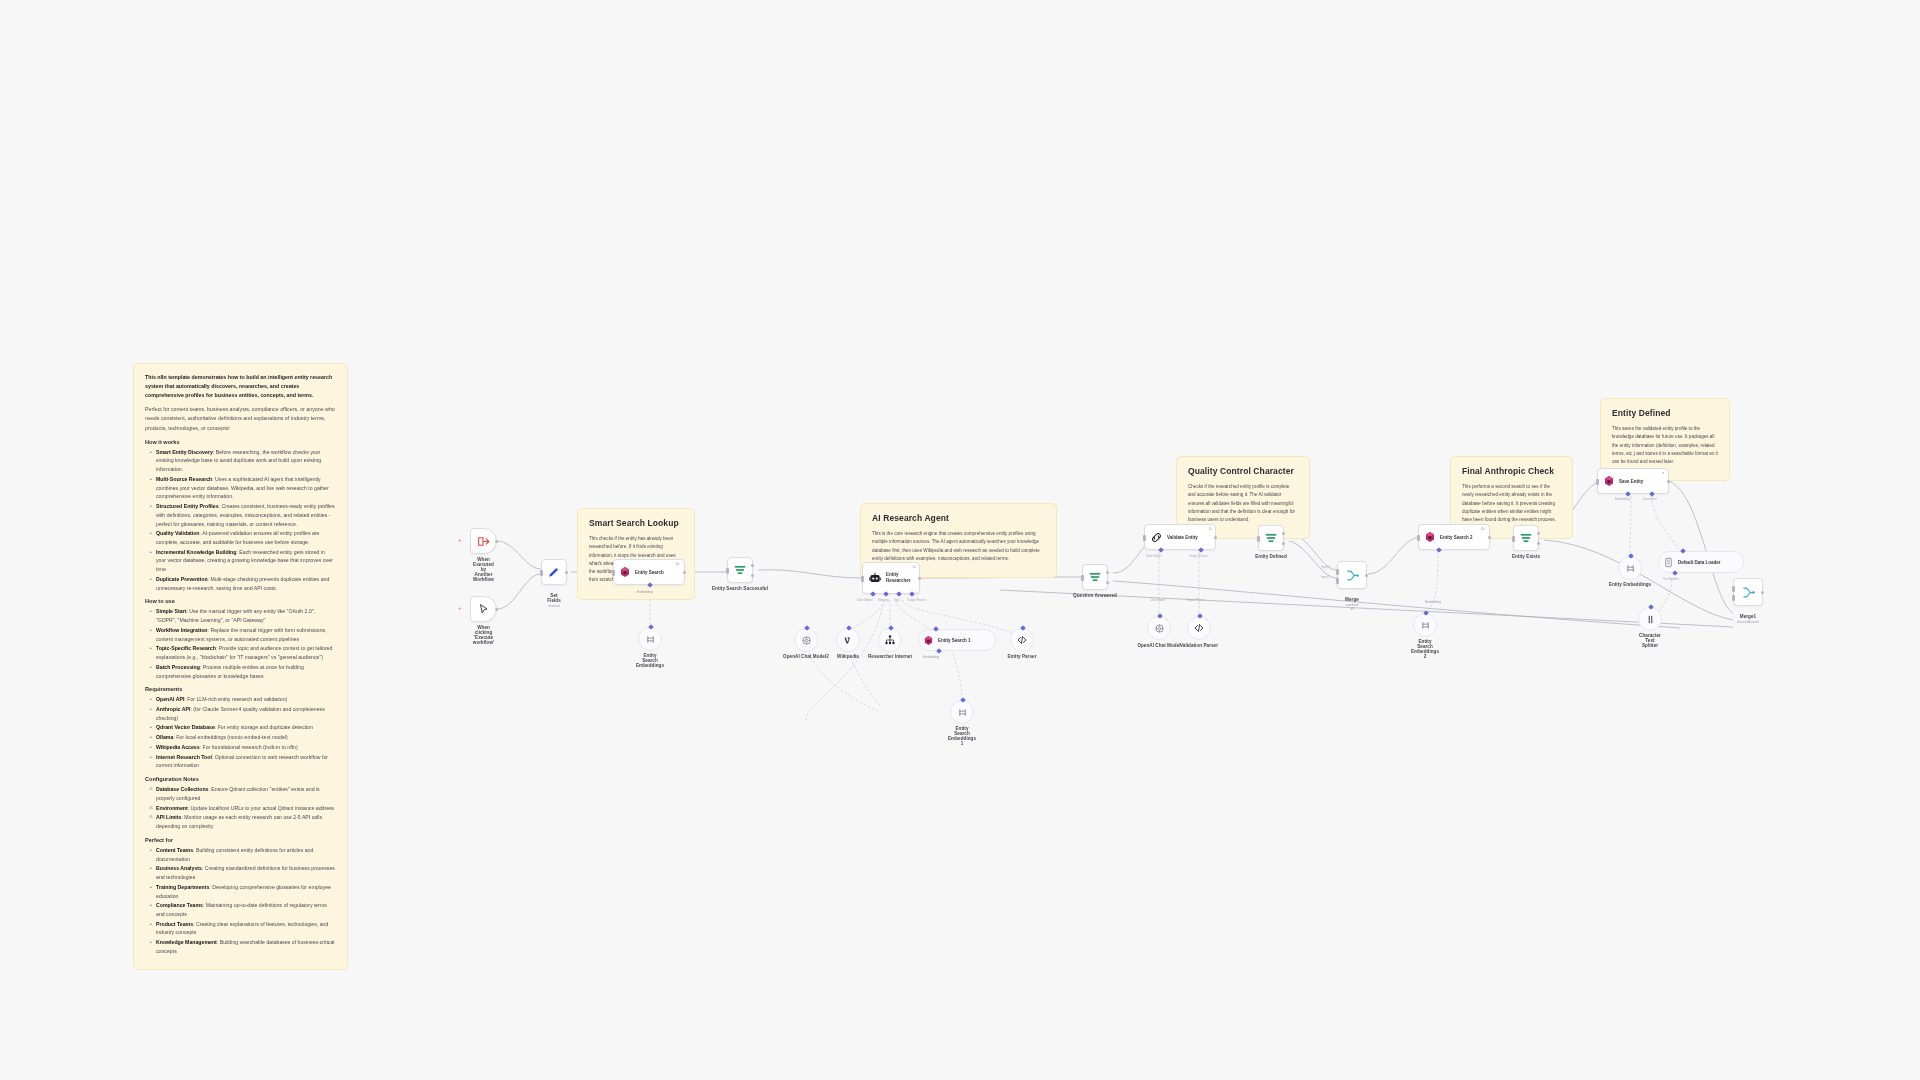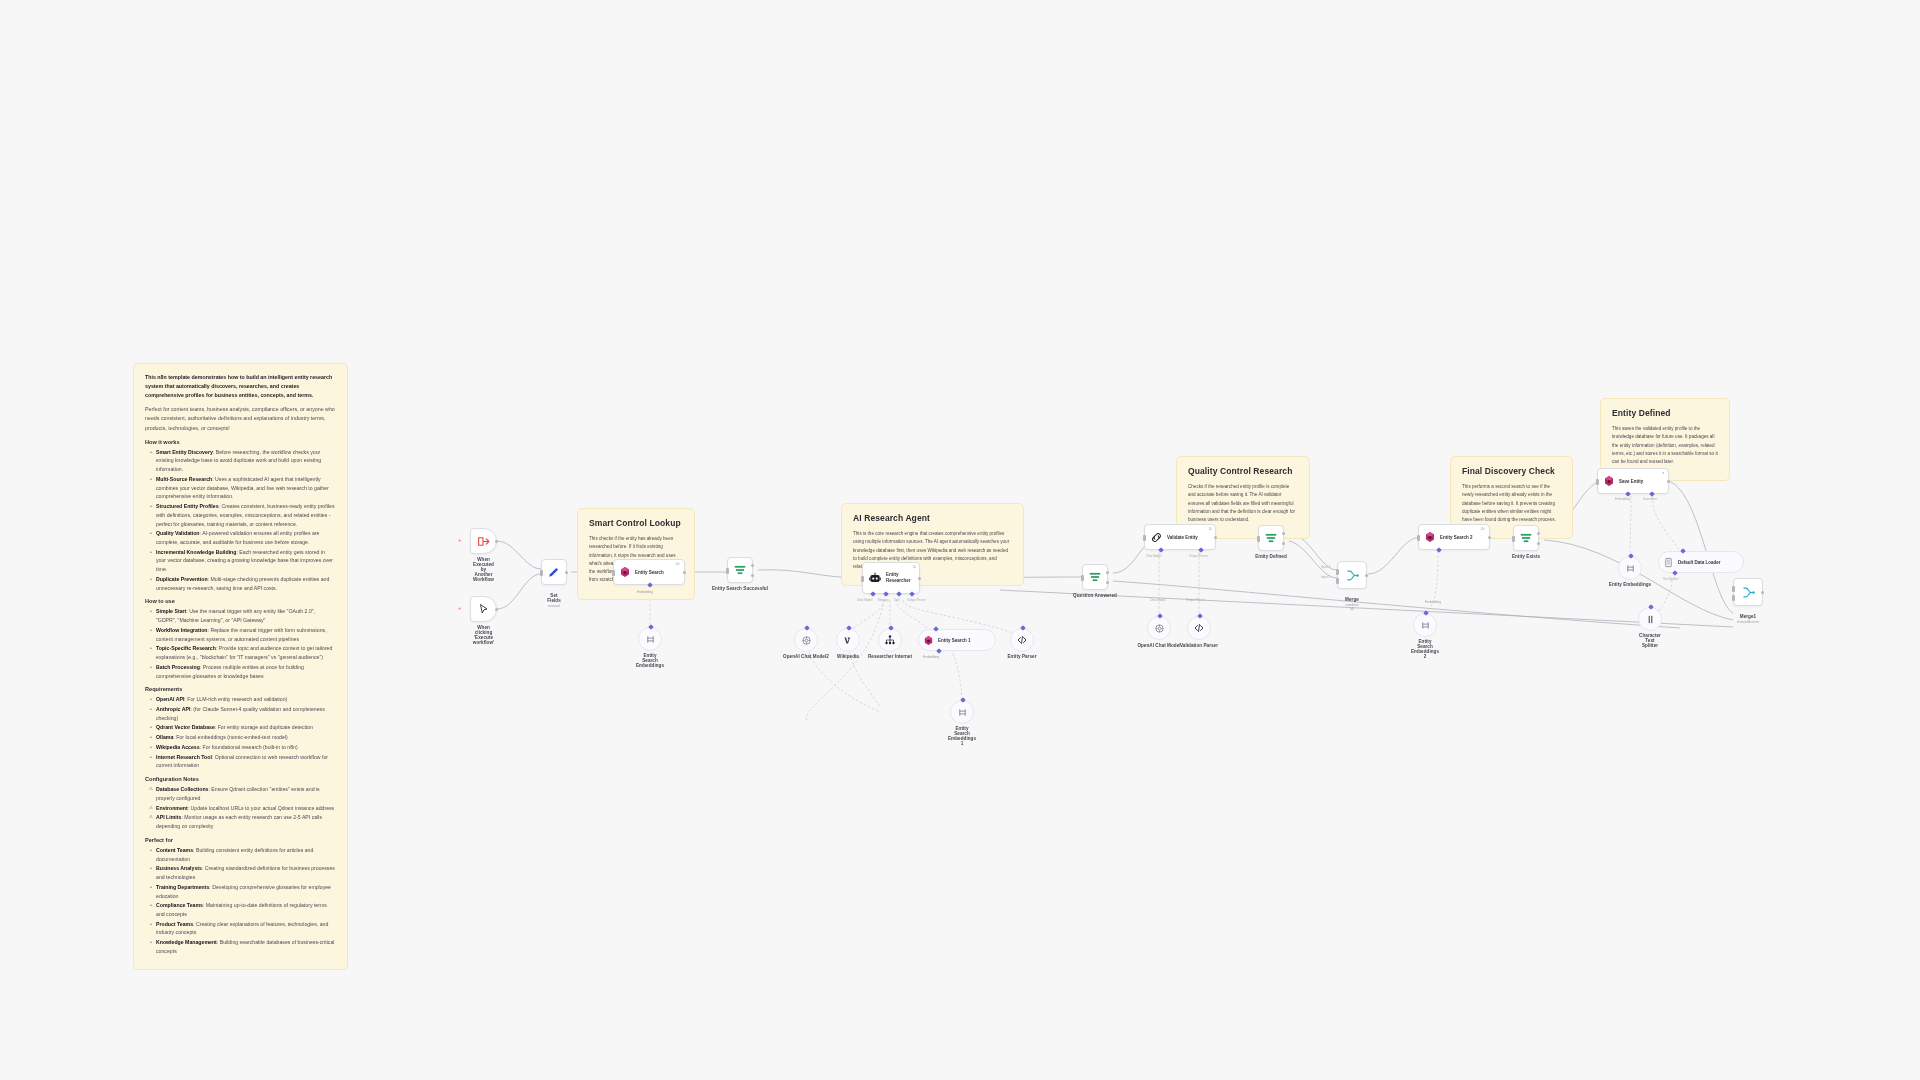--- a/index.html
+++ b/index.html
@@ -32,21 +32,21 @@
   .sticky p { margin:0 0 5px 0; font-size:5.3px; line-height:1.72; color:#4a4a55; }
   .sticky .hdr { font-size:5.6px; font-weight:700; margin:6px 0 3px; color:#2c2c34; }
   .sticky ul { margin:0 0 4px 0; padding-left:7px; list-style:none; }
   .sticky li { font-size:5.2px; line-height:1.68; margin:0 0 1px 0; color:#4a4a55; position:relative; padding-left:4px; }
   .sticky li:before { content:"•"; position:absolute; left:-2px; color:#7a7a85; }
   .sticky li.warn:before { content:"⚠"; font-size:4.4px; left:-3px; }
   .sticky li b { color:#111118; font-weight:700; }
 
   #note-main { left:133px; top:363px; width:215px; }
   #note-smart { left:577px; top:508px; width:118px; }
-  #note-agent { left:841px; top:503px; width:183px; }
+  #note-agent { left:860px; top:503px; width:197px; }
   #note-quality { left:1176px; top:456px; width:134px; }
   #note-final { left:1450px; top:456px; width:123px; }
   #note-storage { left:1600px; top:398px; width:130px; }
   #note-smart h3, #note-quality h3, #note-final h3, #note-storage h3 { font-size:8.5px; }
   #note-agent h3 { font-size:8.5px; }
   #note-smart p, #note-agent p, #note-quality p, #note-final p, #note-storage p { font-size:4.6px; line-height:1.8; }
 
   
   .node { position:absolute; }
   .nbox {
@@ -191,33 +191,33 @@
         <li><b>Content Teams</b>: Building consistent entity definitions for articles and documentation</li>
         <li><b>Business Analysts</b>: Creating standardized definitions for business processes and technologies</li>
         <li><b>Training Departments</b>: Developing comprehensive glossaries for employee education</li>
         <li><b>Compliance Teams</b>: Maintaining up-to-date definitions of regulatory terms and concepts</li>
         <li><b>Product Teams</b>: Creating clear explanations of features, technologies, and industry concepts</li>
         <li><b>Knowledge Management</b>: Building searchable databases of business-critical concepts</li>
       </ul>
   </div>
 
   <div class="sticky" id="note-smart">
-    <h3>Smart Control Lookup</h3>
+    <h3>Smart Search Lookup</h3>
     <p>This checks if the entity has already been researched before. If it finds existing information, it stops the research and uses what's already available. If nothing is found, the workflow continues to research the entity from scratch.</p>
   </div>
   <div class="sticky" id="note-agent">
     <h3>AI Research Agent</h3>
     <p>This is the core research engine that creates comprehensive entity profiles using multiple information sources. The AI agent automatically searches your knowledge database first, then uses Wikipedia and web research as needed to build complete entity definitions with examples, misconceptions, and related terms.</p>
   </div>
   <div class="sticky" id="note-quality">
-    <h3>Quality Control Research</h3>
+    <h3>Quality Control Character</h3>
     <p>Checks if the researched entity profile is complete and accurate before saving it. The AI validator ensures all validates fields are filled with meaningful information and that the definition is clear enough for business users to understand.</p>
   </div>
   <div class="sticky" id="note-final">
-    <h3>Final Discovery Check</h3>
+    <h3>Final Anthropic Check</h3>
     <p>This performs a second search to see if the newly researched entity already exists in the database before saving it. It prevents creating duplicate entities when similar entities might have been found during the research process.</p>
   </div>
   <div class="sticky" id="note-storage">
     <h3>Entity Defined</h3>
     <p>This saves the validated entity profile to the knowledge database for future use. It packages all the entity information (definition, examples, related terms, etc.) and stores it in a searchable format so it can be found and reused later.</p>
   </div>
 
   <div class="node" style="left:470px;top:528px;">
     <div class="nbox trig">
       <svg width="13" height="13" viewBox="0 0 24 24">

